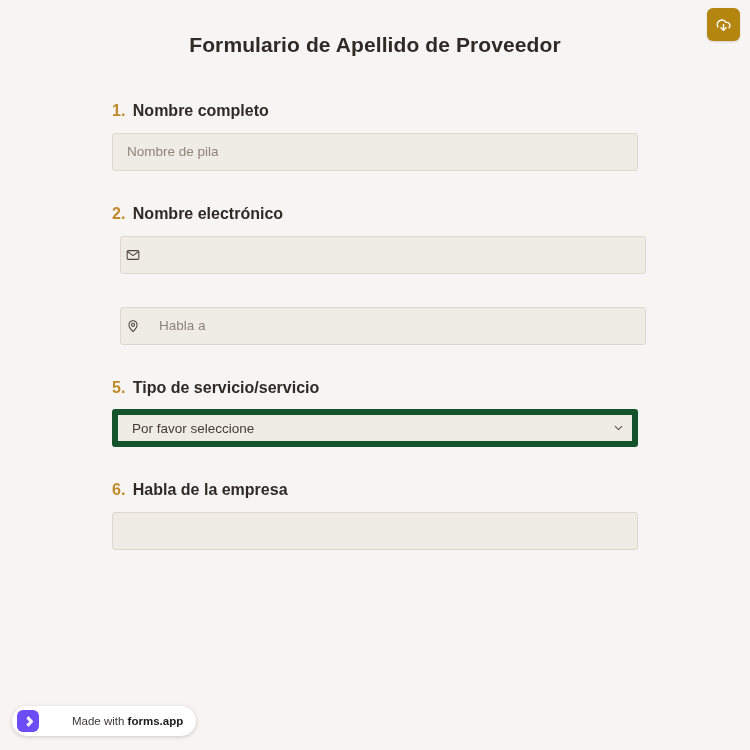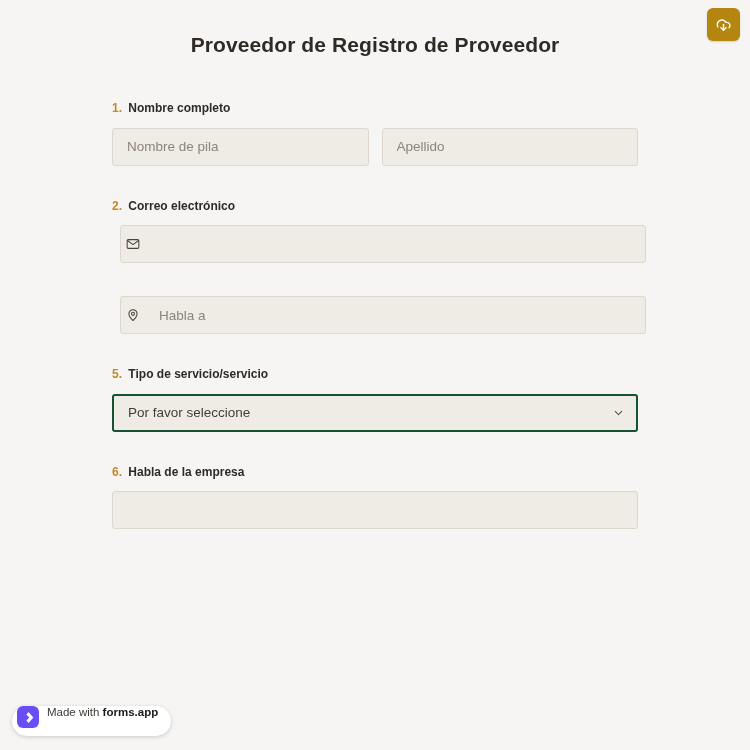--- a/index.html
+++ b/index.html
@@ -56,21 +56,21 @@
     width: 526px;
     margin: 0 auto;
     padding-top: 44px;
   }
 
   .field {
     margin-bottom: 33px;
   }
 
   .field-label {
-    font-size: 12px;
+    font-size: 16px;
     font-weight: bold;
     color: #2f2a25;
     margin-bottom: 11px;
     line-height: 1.3;
   }
   .field-num {
     color: #c08a2a;
     font-weight: bold;
     margin-right: 3px;
   }
@@ -116,21 +116,21 @@
   }
   .in-icon svg { display: block; }
 
   .select-wrap {
     position: relative;
   }
   .select-box {
     width: 100%;
     height: 38px;
     background: #efebe5;
-    border: 2px solid #14532d;
+    border: 6px solid #14532d;
     border-radius: 3px;
     font-size: 13.5px;
     color: #443d36;
     display: flex;
     align-items: center;
     padding: 0 14px;
     cursor: pointer;
   }
   .chev {
     position: absolute;
@@ -144,25 +144,26 @@
 
   
   .made-with {
     position: absolute;
     left: 12px;
     bottom: 14px;
     height: 30px;
     background: #ffffff;
     border-radius: 16px;
     display: flex;
-    align-items: flex-start;
+    align-items: center;
     padding: 0 13px 0 5px;
     box-shadow: 0 1px 4px rgba(0,0,0,0.18);
     cursor: pointer;
     z-index: 5;
+    gap: 25px;
   }
   .mw-logo {
     width: 22px;
     height: 22px;
     border-radius: 6px;
     background: #6b4df6;
     display: flex;
     align-items: center;
     justify-content: center;
     margin-right: 8px;
@@ -182,43 +183,40 @@
   <div class="top-action">
     <span>
       <svg width="17" height="17" viewBox="0 0 24 24" fill="none" stroke="#ffffff" stroke-width="2" stroke-linecap="round" stroke-linejoin="round">
         <path d="M20 16.5A4.5 4.5 0 0016.5 9h-1A6.5 6.5 0 104 15.3"></path>
         <path d="M12 12v8"></path>
         <path d="M8.5 16.5L12 20l3.5-3.5"></path>
       </svg>
     </span>
   </div>
 
-  <h1 class="form-title">Proveedor de Registro de Proveedor</h1>
+  <h1 class="form-title">Formulario de Apellido de Proveedor</h1>
 
   <div class="form-body">
 
     <div class="field">
       <div class="field-label">
         <span class="field-num">1.</span>
         <span>Nombre completo</span>
       </div>
       <div class="row-2">
         <div class="input-wrap">
           <input class="txt-input" type="text" placeholder="Nombre de pila" style="">
         </div>
-        <div class="input-wrap">
-          <input class="txt-input" type="text" placeholder="Apellido" style="">
-        </div>
       </div>
     </div>
 
     <div class="field">
       <div class="field-label">
         <span class="field-num">2.</span>
-        <span>Correo electrónico</span>
+        <span>Nombre electrónico</span>
       </div>
       <div class="input-wrap">
         <span class="in-icon">
           <svg width="14" height="14" viewBox="0 0 24 24" fill="none" stroke="#4a443d" stroke-width="1.8" stroke-linecap="round" stroke-linejoin="round">
             <rect x="2" y="4.5" width="20" height="15" rx="2"></rect>
             <path d="M2.5 6l9.5 7 9.5-7"></path>
           </svg>
         </span>
         <input class="txt-input with-icon" type="text" placeholder="" style="">
       </div>

